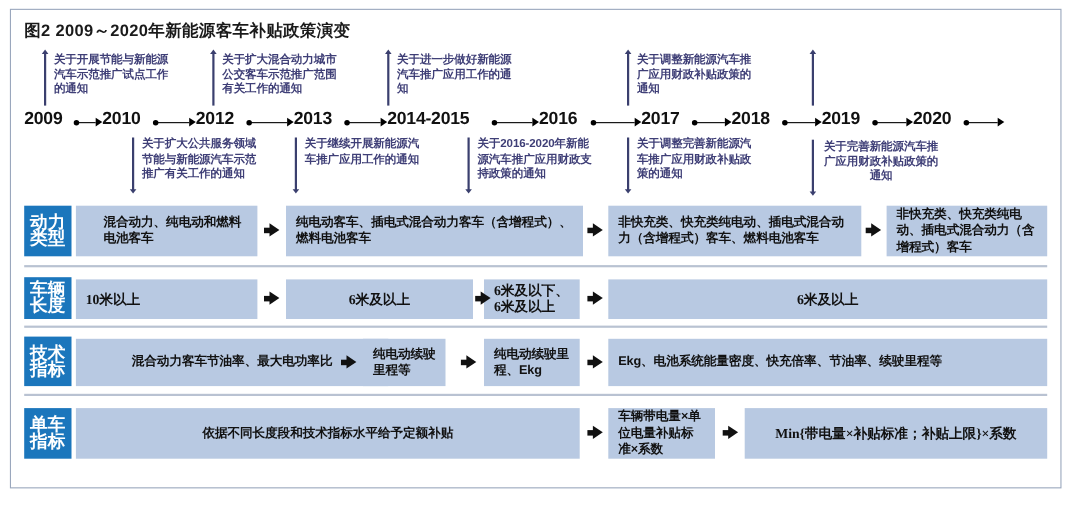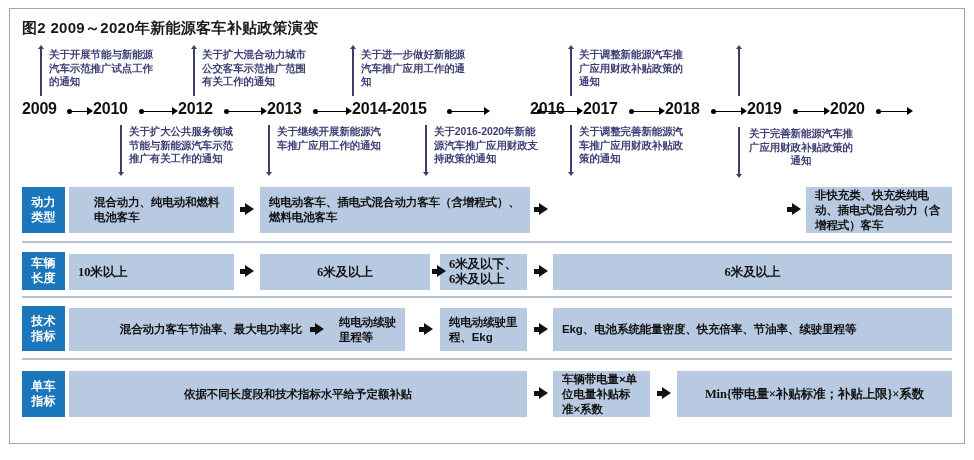--- a/index.html
+++ b/index.html
@@ -128,21 +128,21 @@
     position: absolute;
     height: 2px;
     background: #b9c2d2;
     left: 22px;
     width: 930px;
   }
   .row-label {
     position: absolute;
     background: #1b76bc;
     color: #ffffff;
-    font-size: 12px;
+    font-size: 16px;
     font-weight: bold;
     line-height: 15px;
     text-align: center;
     display: flex;
     flex-direction: column;
     align-items: center;
     justify-content: center;
     letter-spacing: 0.2px;
   }
   .cell {
@@ -181,21 +181,21 @@
   <div class="frame"></div>
 
   <div class="fig-title">图2  2009～2020年新能源客车补贴政策演变</div>
 
   <div id="timeline">
       <div class="year-label" style="left: 22px; top: 100px;">2009</div>
       <div class="year-label" style="left: 93px; top: 100px;">2010</div>
       <div class="year-label" style="left: 178px; top: 100px;">2012</div>
       <div class="year-label" style="left: 267px; top: 100px;">2013</div>
       <div class="year-label" style="left: 352px; top: 100px;">2014-2015</div>
-      <div class="year-label" style="left: 490px; top: 100px; margin-left: 40px;">2016</div>
+      <div class="year-label" style="left: 490px; top: 100px;">2016</div>
       <div class="year-label" style="left: 583px; top: 100px;">2017</div>
       <div class="year-label" style="left: 665px; top: 100px;">2018</div>
       <div class="year-label" style="left: 747px; top: 100px;">2019</div>
       <div class="year-label" style="left: 830px; top: 100px;">2020</div>
       <div class="conn" style="left: 67px; top: 105px; width: 26px;">
         <div class="dot"></div>
         <div class="bar" style="width: 16px;"></div>
         <div class="head" style="left: 20px;"></div>
       </div>
       <div class="conn" style="left: 139px; top: 105px; width: 39px;">
@@ -294,20 +294,21 @@
       </div>
     </div>
 
   <div id="matrix">
       <div class="row-label" style="left: 22px; top: 187px; width: 43px; height: 46px;">
         <span>动力</span>
         <span>类型</span>
       </div>
       <div class="cell" style="left: 69px; top: 187px; width: 165px; height: 46px; padding-left: 25px;">混合动力、纯电动和燃料电池客车</div>
       <div class="cell" style="left: 260px; top: 187px; width: 270px; height: 46px;">纯电动客车、插电式混合动力客车（含增程式）、燃料电池客车</div>
+      <div class="cell" style="left: 553px; top: 187px; width: 230px; height: 46px;">非快充类、快充类纯电动、插电式混合动力（含增程式）客车、燃料电池客车</div>
       <div class="cell" style="left: 806px; top: 187px; width: 146px; height: 46px;">非快充类、快充类纯电动、插电式混合动力（含增程式）客车</div>
       <div class="arrow-tail" style="left: 240px; top: 206.5px;"></div>
       <div class="arrow-blk" style="left: 245px; top: 203px;"></div>
       <div class="arrow-tail" style="left: 534px; top: 206.5px;"></div>
       <div class="arrow-blk" style="left: 539px; top: 203px;"></div>
       <div class="arrow-tail" style="left: 787px; top: 206.5px;"></div>
       <div class="arrow-blk" style="left: 792px; top: 203px;"></div>
       <div class="rowsep" style="top: 241px;"></div>
       <div class="row-label" style="left: 22px; top: 252px; width: 43px; height: 38px;">
         <span>车辆</span>

